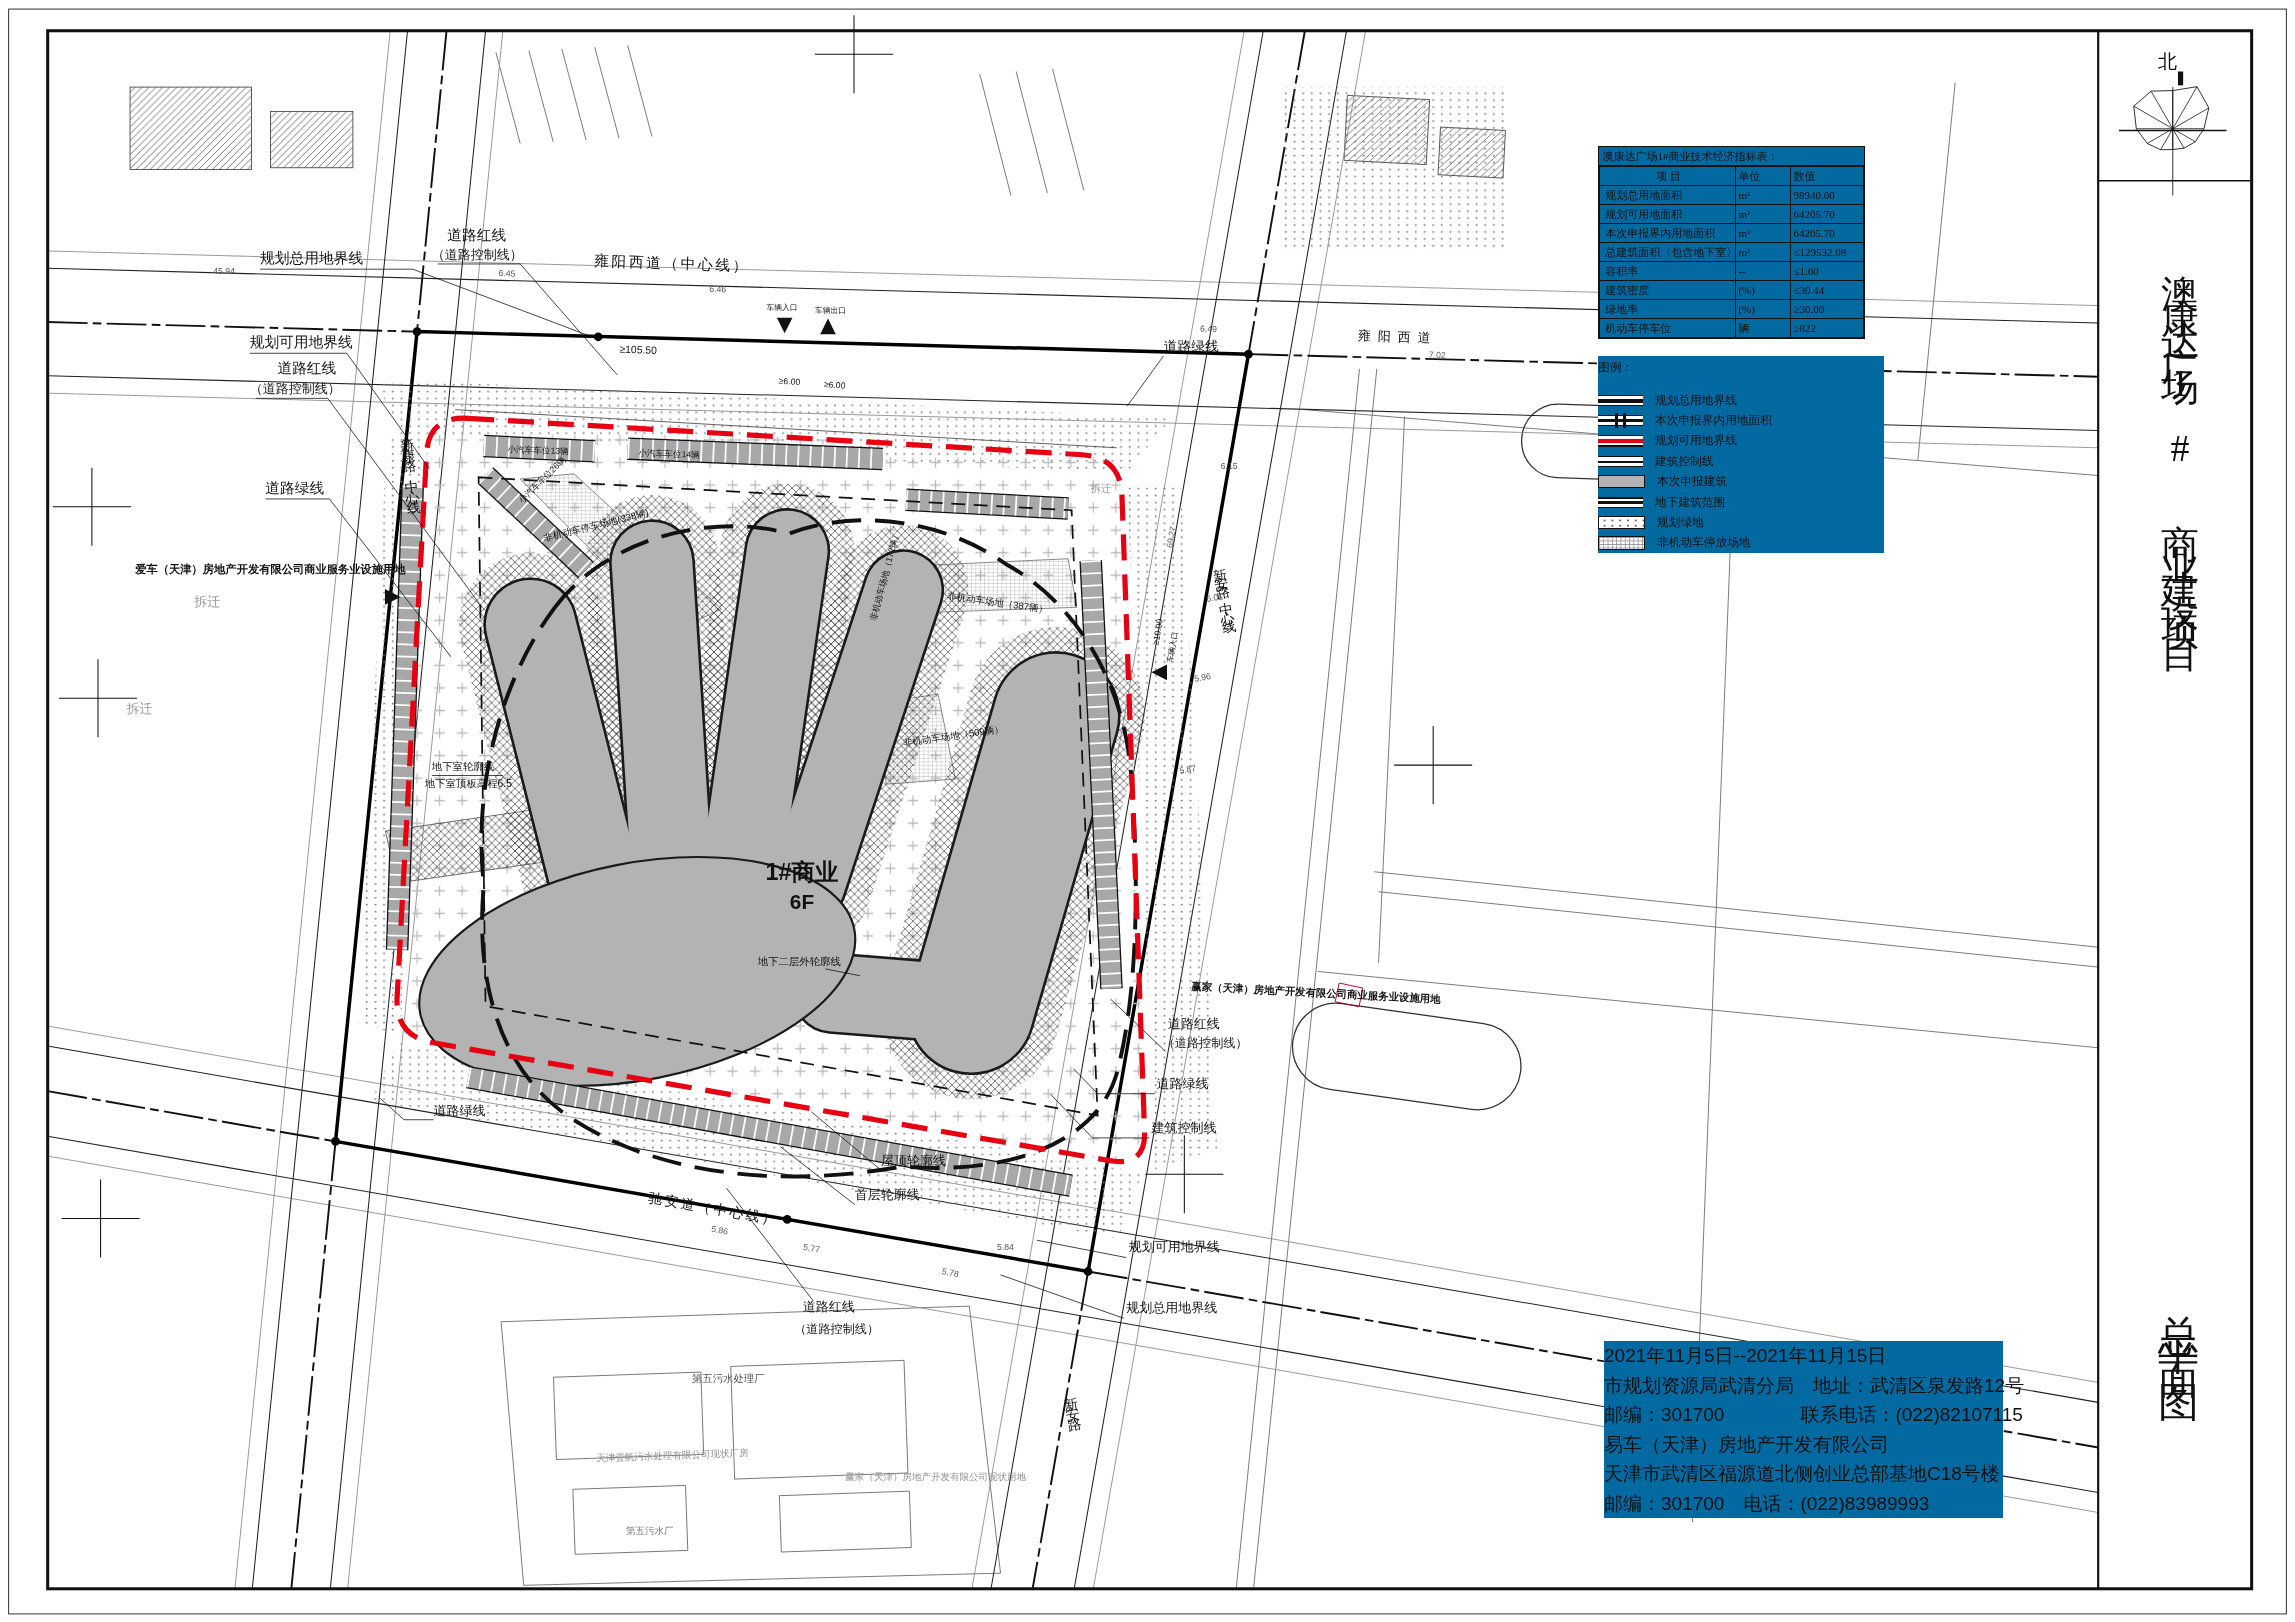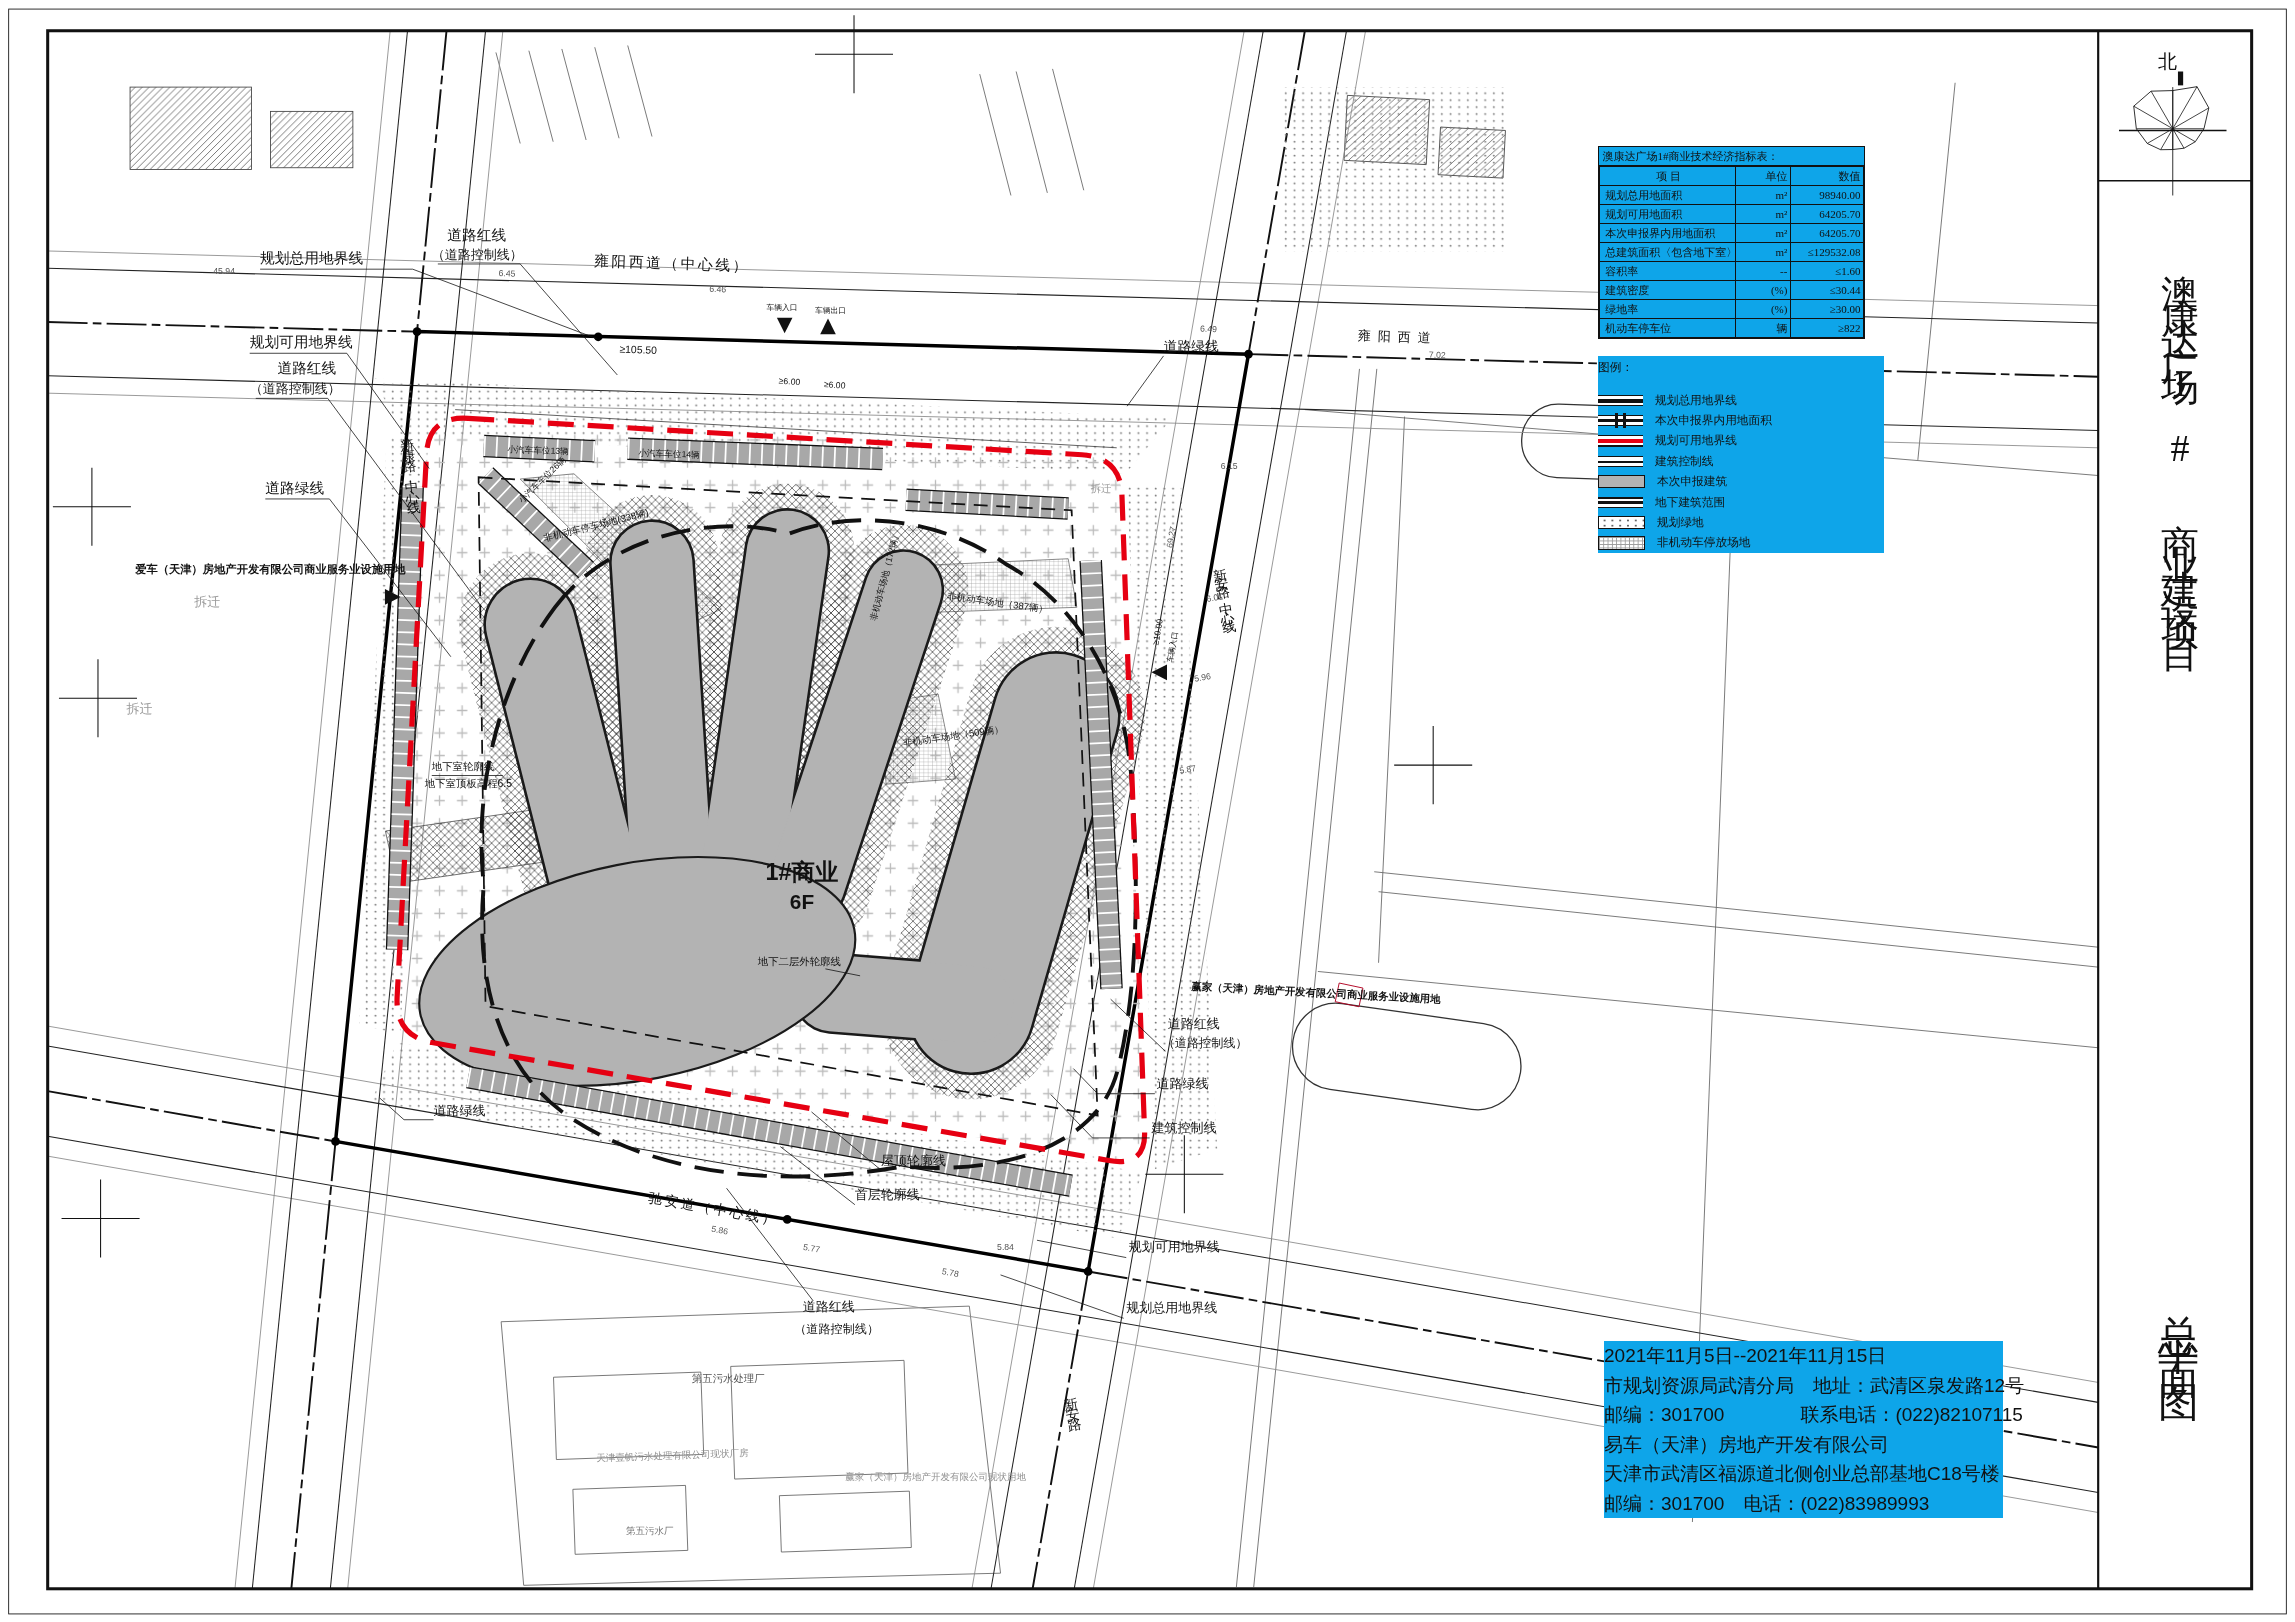--- a/index.html
+++ b/index.html
@@ -2,29 +2,29 @@
 <html style="font-size:14px"><head>
 <meta charset="utf-8">
 <style>
   html,body{margin:0;padding:0;background:#e8e8e8}
   #sheet{position:relative;width:2295px;height:1623px;background:#fff;overflow:hidden;
          font-family:"Liberation Sans",sans-serif;color:#111}
   #drawing-svg{position:absolute;left:0;top:0}
   svg{font-family:"Liberation Sans",sans-serif}
   svg text{fill:#111}
   .leader{fill:none;stroke:#111;stroke-width:0.9}
-  .panel{position:absolute;background:#0ea5e9}
+  .panel{position:absolute;background:#0369a1}
 
   
   #indicator-table{left:1598px;top:146px;width:265px;border:1.7px solid #111;
     font-family:"Liberation Serif",serif;font-size:11px}
   #indicator-table .tbl-title{border-bottom:1.3px solid #111;height:18px;line-height:18px;padding:0 3.5px;white-space:nowrap}
   #indicator-table table{border-collapse:collapse;width:100%;table-layout:fixed}
   #indicator-table th,#indicator-table td{border:0.9px solid #111;height:18px;line-height:18px;
-    padding:0 2.6px;font-weight:normal;text-align:right;overflow:hidden;white-space:nowrap}
+    padding:0 2.6px;font-weight:normal;text-align:left;overflow:hidden;white-space:nowrap}
   #indicator-table th:nth-child(1),#indicator-table td:nth-child(1){width:127px;text-align:left;padding-left:5.2px}
   #indicator-table th:nth-child(2),#indicator-table td:nth-child(2){width:49px}
   #indicator-table th:nth-child(1){text-align:center}
 
   
   #legend{left:1598px;top:356px;width:286px;font-size:11.7px}
   #legend .lg-title{height:21px;line-height:21px;margin-bottom:13px}
   .lg-row{display:flex;align-items:center;height:20.4px}
   .lg-label{margin-left:12px;white-space:nowrap}
   .sw{width:45px;height:11.3px;position:relative;flex:none;background:#fff}

